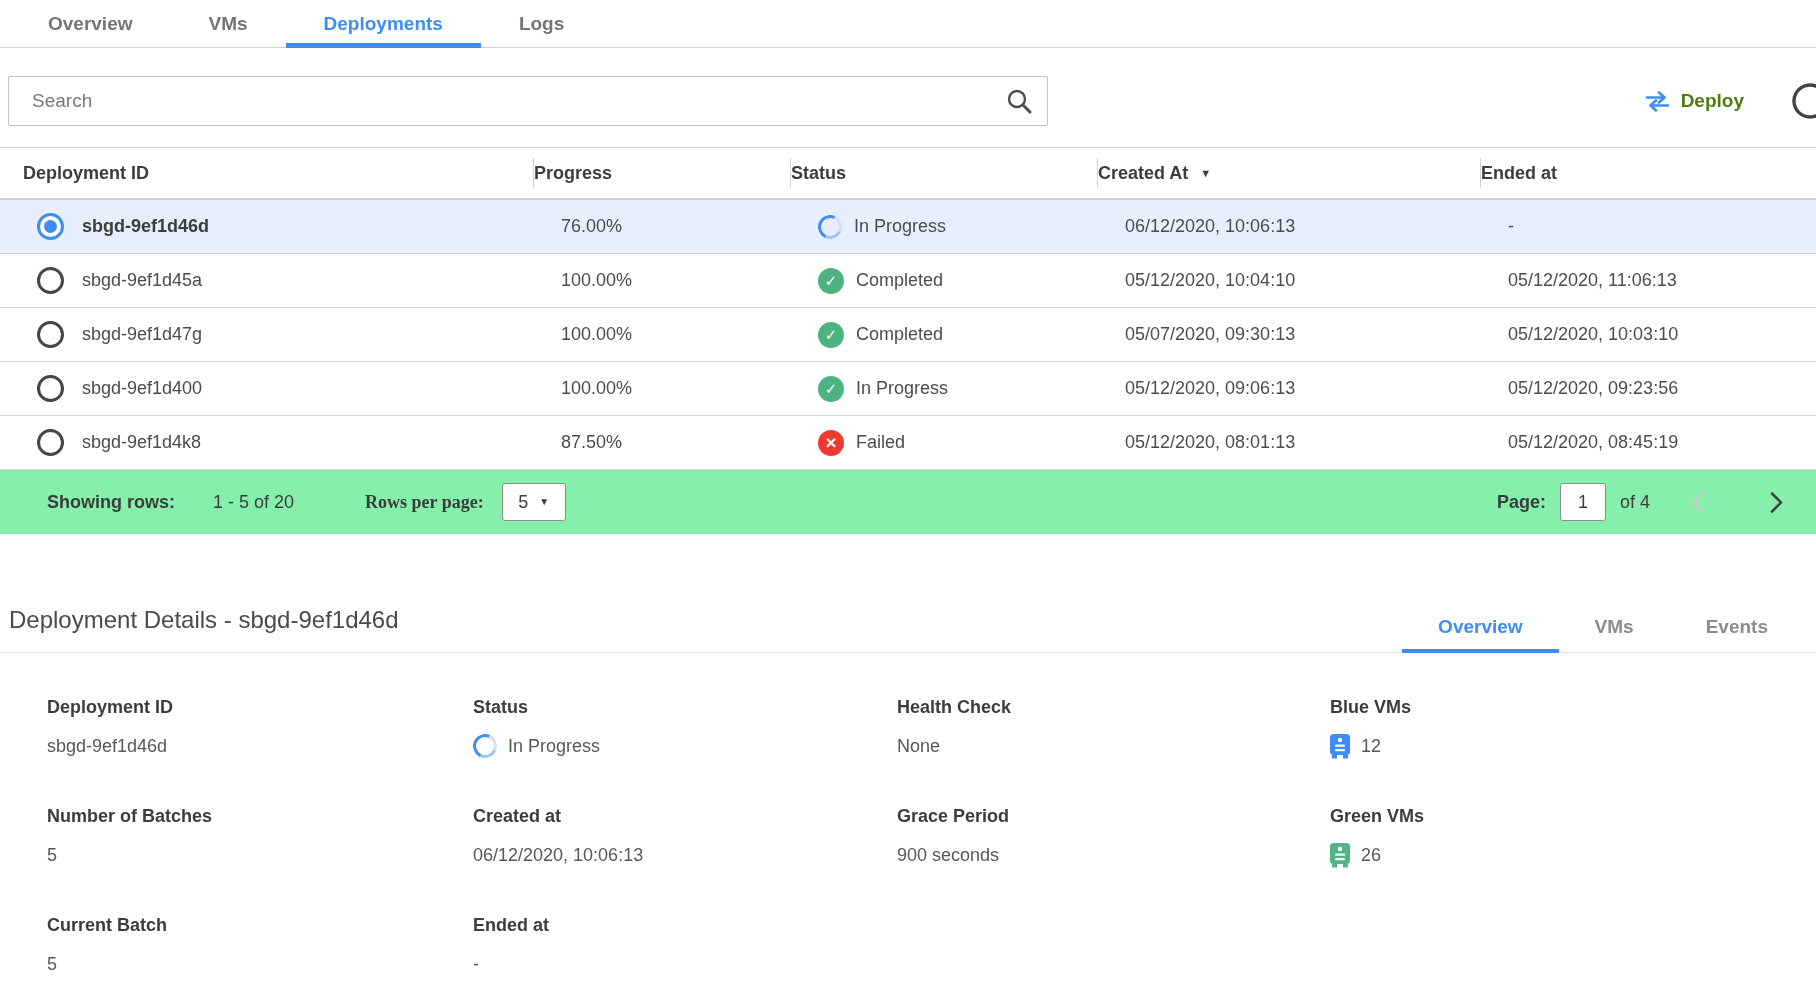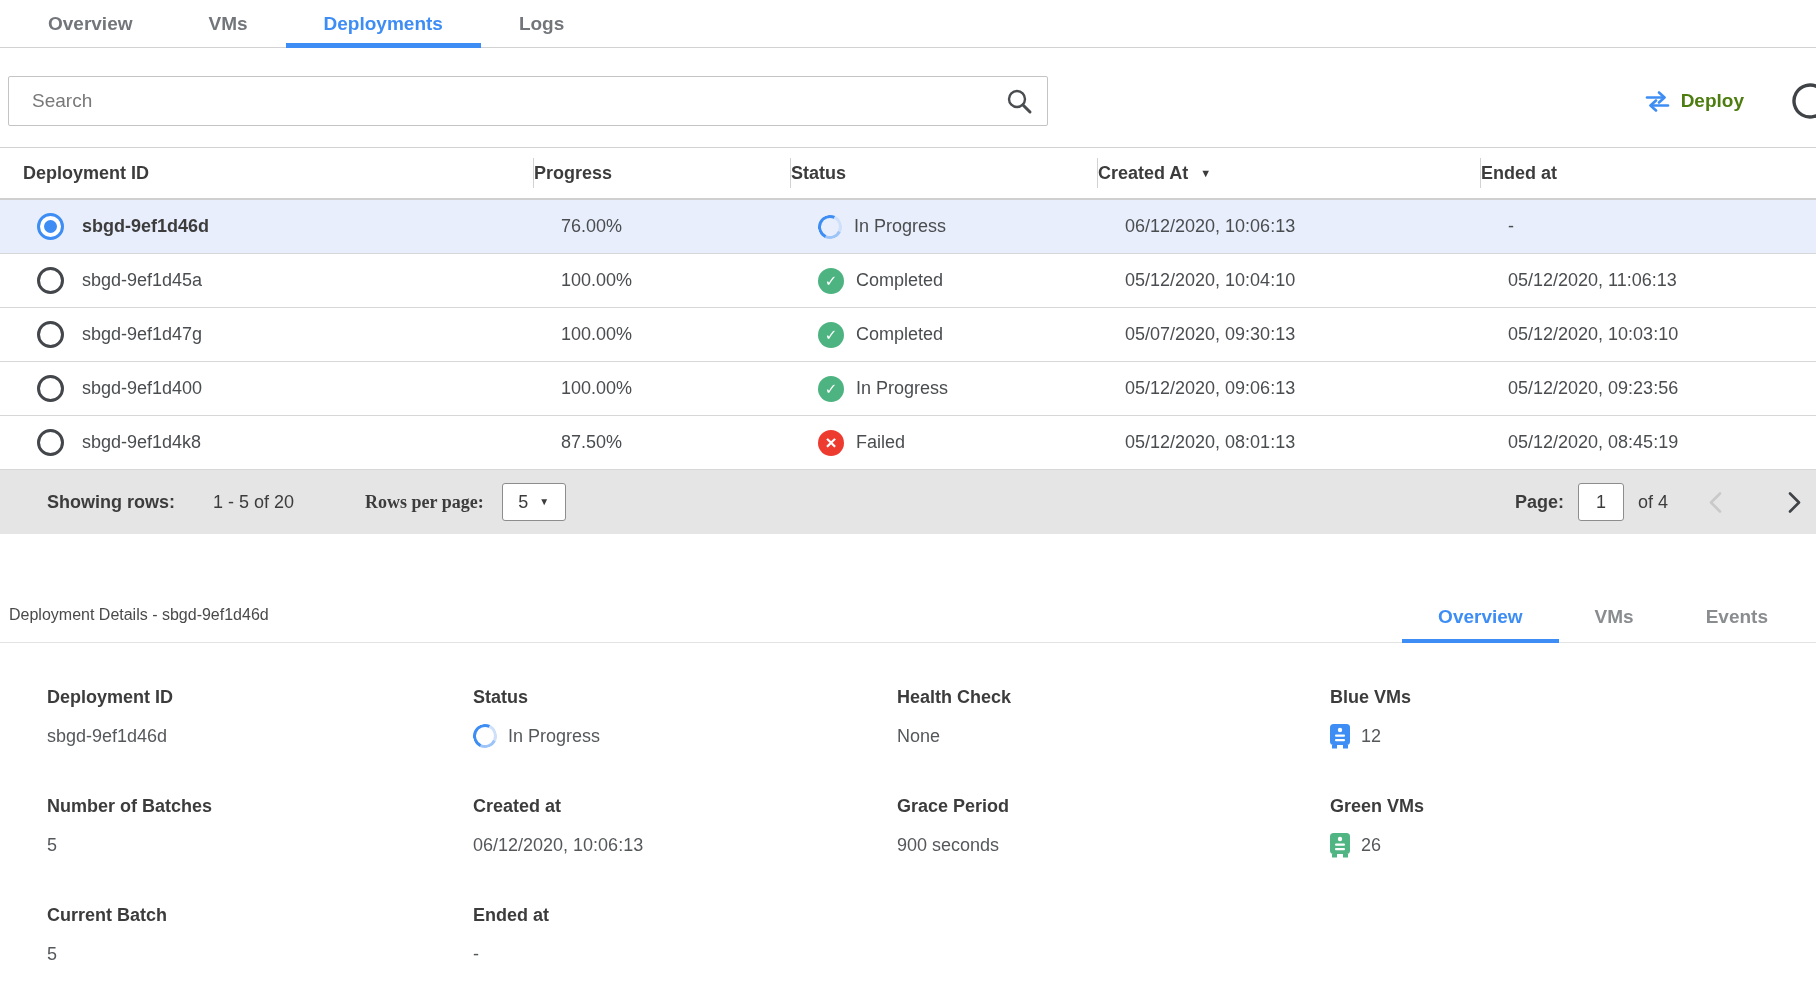--- a/index.html
+++ b/index.html
@@ -50,35 +50,35 @@
   .i-check { background:#4db380; font-size:15px; }
   .i-x { background:#ee3b30; font-size:19px; }
   .i-spinner { width:24px; height:24px; border-radius:50%; border:3px solid #3d8df5; border-right-color:#cfe0fb; border-bottom-color:#9cc4f8; transform:rotate(-20deg); }
   .sicon[data-icon="check"] .i-check { display:flex; }
   .sicon[data-icon="x"] .i-x { display:flex; }
   .sicon[data-icon="spinner"] .i-spinner { display:block; }
   .sicon[data-icon="vm-blue"] .i-vm { display:block; color:#3d8df5; }
   .sicon[data-icon="vm-green"] .i-vm { display:block; color:#50b583; }
 
   
-  .tfooter { background:#e5e5e5; height:64px; display:flex; align-items:center; font-size:18px; color:#3c3c3c; padding:0 14px 0 47px;justify-content:space-between; }
+  .tfooter { background:#86efac; height:64px; display:flex; align-items:center; font-size:18px; color:#3c3c3c; padding:0 32px 0 47px;justify-content:space-between; }
   .lbl { font-weight:700; white-space:nowrap; }
   .showing-value { margin-left:38px; white-space:nowrap; }
   .rpp-label { margin-left:71px;font-family:Liberation Serif, serif; }
   .select-box { margin-left:18px; width:64px; height:38px; background:#fff; border:1px solid #8d8d8d; border-radius:3px; display:flex; align-items:center; justify-content:center; gap:11px; cursor:pointer; }
   .select-box .caret { font-size:10px; }
   .pager { margin-left:auto; display:flex; align-items:center; }
   .page-input { width:46px; height:38px; text-align:center; font-size:18px; border:1px solid #8d8d8d; border-radius:3px; margin:0 14px; font-family:inherit; color:#3c3c3c; outline:none; }
   .chev { line-height:0; cursor:pointer; }
   .chev-prev { margin-left:40px; }
   .chev-next { margin-left:64px; }
 
   
   .dhead { display:flex; align-items:flex-end; margin-top:72px; border-bottom:1px solid #e3e3e3; padding-left:9px; }
-  .dtitle { font-size:16px; color:#4a4a4a; padding-bottom:18px; }
+  .dtitle { font-size:24px; color:#4a4a4a; padding-bottom:18px; }
   .dtabs { margin-left:auto; display:flex; padding-right:12px; }
   .dtab { position:relative; padding:0 36px 14px; font-size:19px; font-weight:700; color:#8a8d90; cursor:pointer; }
   .dtab.active { color:#3d8df5; }
   .dtab.active::after { content:""; position:absolute; left:0; right:0; bottom:-1px; height:4px; background:#3d8df5; }
 
   .dgrid { display:grid; grid-template-columns:426px 424px 433px auto; padding:44px 0 0 47px; row-gap:47px; }
   .field-label { font-weight:700; font-size:18px; color:#3c3c3c; margin-bottom:15px; }
   .field-value { font-size:18px; color:#55585b; display:flex; align-items:center; gap:11px; min-height:26px; }
 </style>
 </head>

